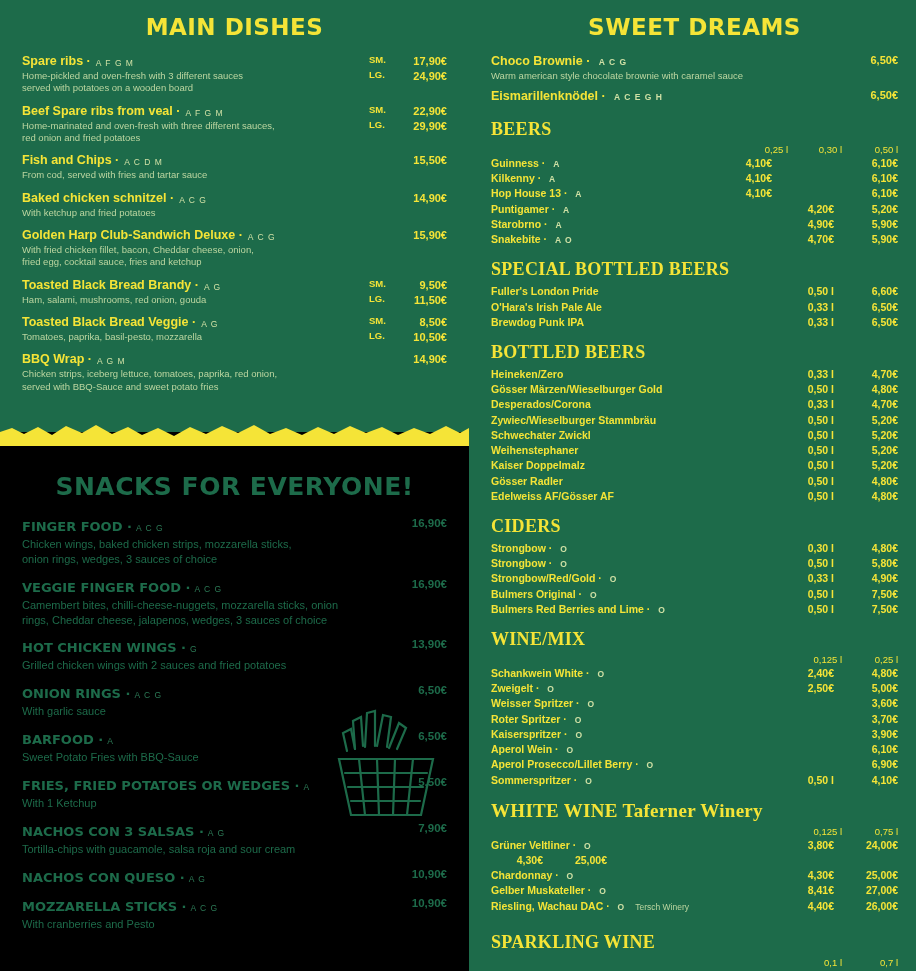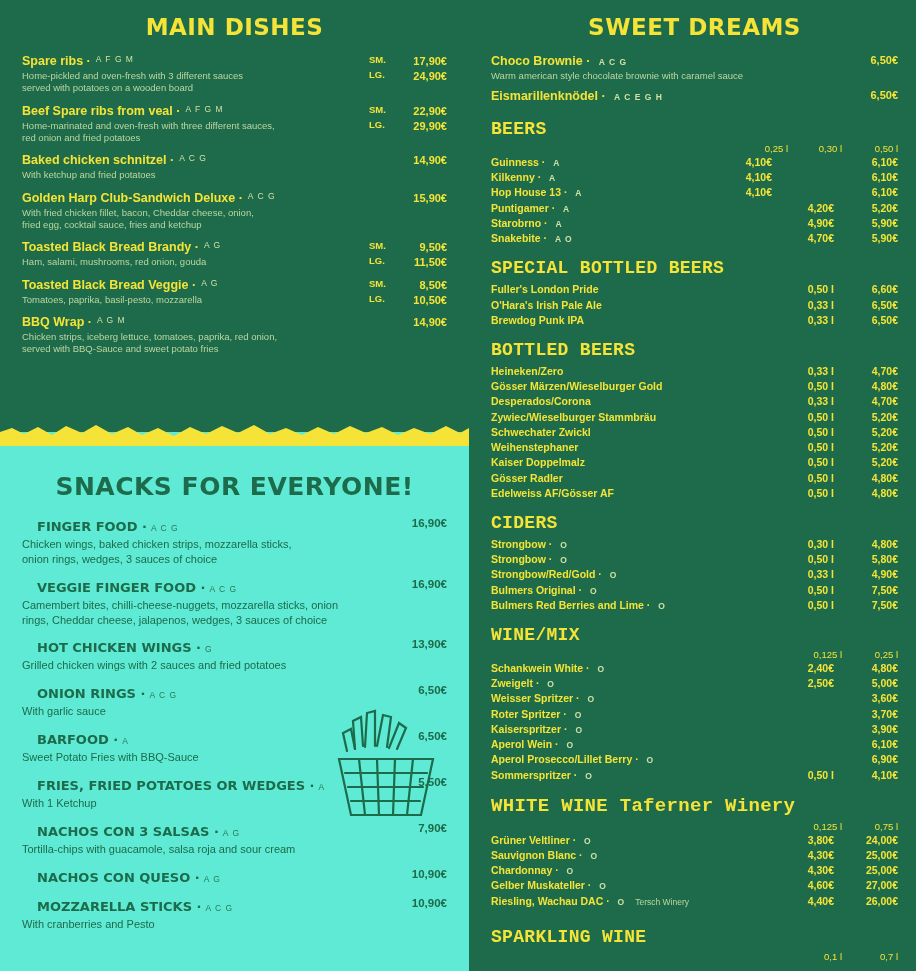--- a/index.html
+++ b/index.html
@@ -10,79 +10,78 @@
     overflow: hidden;
     position: relative;
   }
   .page { position: relative; width: 916px; height: 725px; display: flex; }
 
   
   .left-col { width: 469px; position: relative; }
   .left-top { padding: 14px 22px 10px 22px; color: #f6e96b; position: relative; z-index: 2; }
   .left-bottom {
     position: absolute; left: 0; top: 432px; width: 469px; height: 539px;
-    background: #5eead4; color: #1d6b4a; padding: 40px 22px 10px 22px;
+    background: #000000; color: #1d6b4a; padding: 40px 22px 10px 22px;
     z-index: 3;
   }
   .torn {
     position: absolute; left: 0; top: -10px; width: 469px; height: 24px;
     z-index: 4;
   }
 
   
   .right-col { width: 447px; padding: 14px 18px 10px 22px; position: relative; color: #f6e96b; }
 
   h1.section {
     font-family: "DejaVu Sans", sans-serif;
     font-weight: bold;
     font-size: 23px;
     letter-spacing: 0.5px;
     color: #f5e437;
     text-align: center;
     margin-bottom: 14px;
   }
   h2.sub {
-    font-family: Liberation Mono, monospace;
+    font-family: Liberation Serif, serif;
     font-weight: bold;
     font-size: 18px;
     color: #f5e437;
     margin: 12px 0 4px 0;
     letter-spacing: 0.3px;
   }
   .snack-title {
     font-family: "DejaVu Sans", sans-serif;
     font-weight: bold;
     font-size: 25px;
     color: #1d6b4a;
     text-align: center;
     letter-spacing: 0.5px;
     margin-bottom: 16px;
   }
 
   
   .dish { margin-bottom: 9px; position: relative; }
-  .dish-head { display: flex; align-items: flex-start; }
+  .dish-head { display: flex; align-items: flex-end; }
   .dish-name {
     font-weight: bold; font-size: 12.5px; color: #f5e437;
     flex: 0 1 auto;
   }
   .allerg { font-size: 8.5px; color: #cfe0a5; margin-left: 5px; letter-spacing: 1px; white-space: nowrap; }
   .dish-desc { font-size: 9.5px; color: #bcd6a0; line-height: 1.3; margin-top: 2px; max-width: 320px; }
   .price-block { position: absolute; right: 0; top: 0; text-align: right; font-size: 11px; font-weight: bold; color: #f5e437; }
   .price-line { display: flex; justify-content: flex-end; gap: 10px; line-height: 1.35; }
   .sz { width: 22px; text-align: left; font-size: 9.5px; }
   .pr { width: 46px; text-align: right; }
 
   
   .snack { margin-bottom: 11px; position: relative; }
   .snack-name {
     font-family: "DejaVu Sans", sans-serif;
     font-weight: bold; font-size: 13px; color: #1d6b4a;
     display: inline;
-    margin-left: 15px;
   }
   .snack-allerg { font-size: 8.5px; color: #2c7a56; margin-left: 4px; letter-spacing: 1px; }
   .snack-desc { font-size: 11px; color: #1d6b4a; line-height: 1.35; margin-top: 2px; max-width: 330px; }
   .snack-price { position: absolute; right: 0; top: 0; font-weight: bold; font-size: 11.5px; color: #1d6b4a; }
 
   
   .bev-head { display: flex; font-size: 10px; font-weight: bold; color: #f5e437; }
   .bev-row { display: flex; font-size: 10.5px; line-height: 1.45; gap: 8px; }
   .bev-name { flex: 1 1 auto; font-weight: bold; color: #f5e437; font-size: 10.5px; }
   .bev-name .allerg { color: #cfe0a5; }
@@ -134,20 +133,33 @@
     </div>
     <div class="dish-desc">Home-marinated and oven-fresh with three different sauces,<br>red onion and fried potatoes</div>
     <div class="price-block">
       <div class="price-line">
                 <span class="sz">SM.</span>
                 <span class="pr">22,90€</span>
               </div>
               <div class="price-line">
                 <span class="sz">LG.</span>
                 <span class="pr">29,90€</span>
+              </div>
+    </div>
+  </div>
+  <div class="dish">
+    <div class="dish-head">
+      <span class="dish-name">Fish and Chips ·</span>
+      <span class="allerg">A C D M</span>
+    </div>
+    <div class="dish-desc">From cod, served with fries and tartar sauce</div>
+    <div class="price-block">
+      <div class="price-line">
+                <span class="sz"></span>
+                <span class="pr">15,50€</span>
               </div>
     </div>
   </div>
   <div class="dish">
     <div class="dish-head">
       <span class="dish-name">Baked chicken schnitzel ·</span>
       <span class="allerg">A C G</span>
     </div>
     <div class="dish-desc">With ketchup and fried potatoes</div>
     <div class="price-block">
@@ -530,35 +542,34 @@
       <div class="bev-c3 hdr-c">0,75 l</div>
     </div>
     <div id="whitewine-list">
     <div class="bev-row">
       <div class="bev-name">Grüner Veltliner · <span class="allerg">O</span></div>
 
       <div class="bev-c2">3,80€</div>
       <div class="bev-c3">24,00€</div>
     </div>
     <div class="bev-row">
-      <div class="bev-name">Sauvignon Blanc · <span class="allerg">O</span></div>
 
       <div class="bev-c2">4,30€</div>
       <div class="bev-c3">25,00€</div>
     </div>
     <div class="bev-row">
       <div class="bev-name">Chardonnay · <span class="allerg">O</span></div>
 
       <div class="bev-c2">4,30€</div>
       <div class="bev-c3">25,00€</div>
     </div>
     <div class="bev-row">
       <div class="bev-name">Gelber Muskateller · <span class="allerg">O</span></div>
 
-      <div class="bev-c2">4,60€</div>
+      <div class="bev-c2">8,41€</div>
       <div class="bev-c3">27,00€</div>
     </div>
     <div class="bev-row">
       <div class="bev-name">Riesling, Wachau DAC · <span class="allerg">O</span> <span class="note">&nbsp;&nbsp;&nbsp;Tersch Winery</span></div>
 
       <div class="bev-c2">4,40€</div>
       <div class="bev-c3">26,00€</div>
     </div>
       </div>
 

